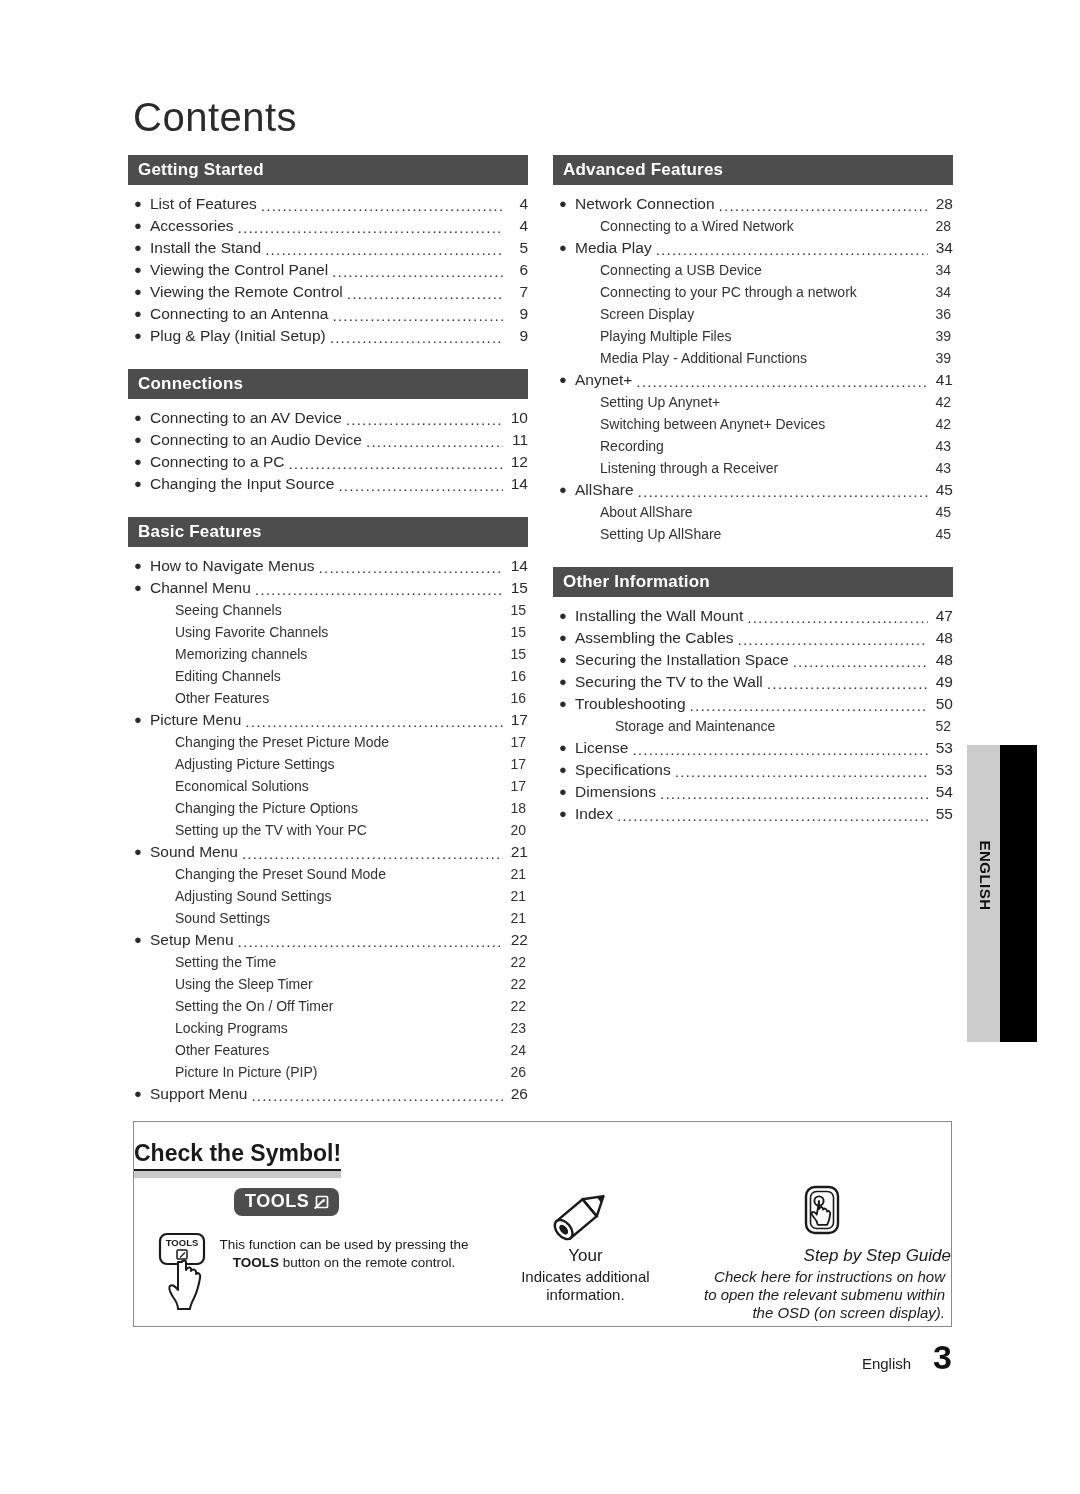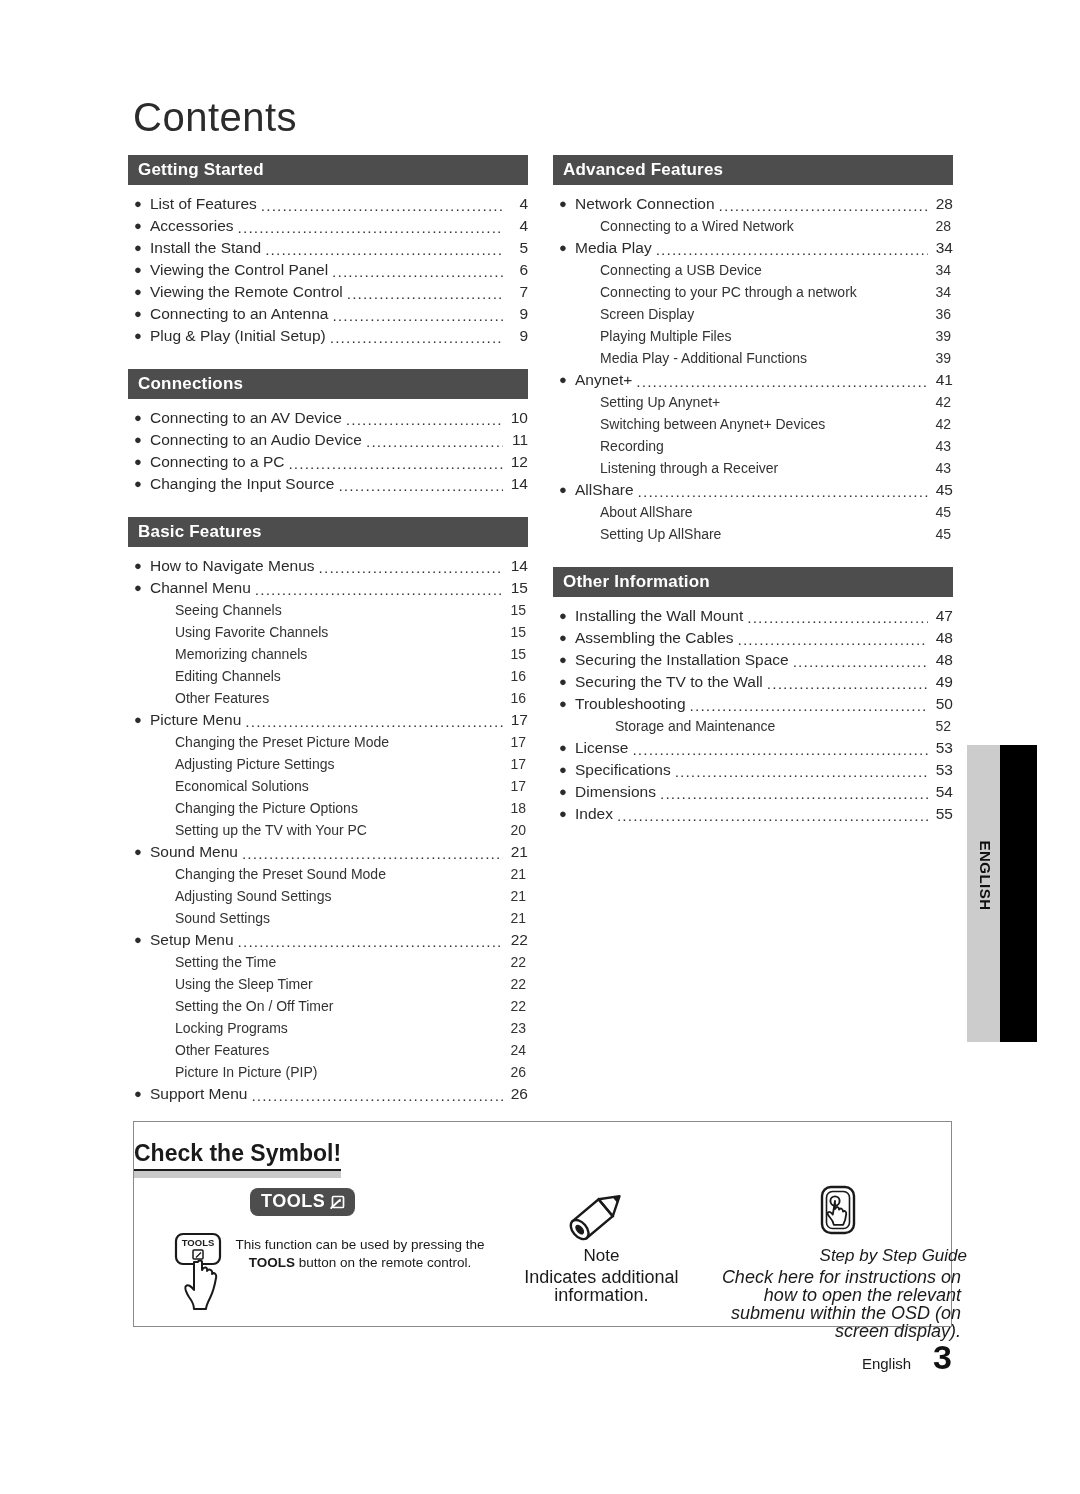--- a/index.html
+++ b/index.html
@@ -192,21 +192,21 @@
     position: absolute;
     left: 0;
     right: 0;
     bottom: -9px;
     height: 7px;
     background: #c9c9c9;
   }
 
   .symbol-cols {
     position: absolute;
-    left: 16px; top: 62px;
+    left: 0; top: 62px;
     width: 100%;
     display: flex;
   }
   .sym-col { position: relative; }
   .sym-col-1 { width: 345px; }
   .sym-col-2 { width: 215px; text-align: center; }
   .sym-col-3 { width: 259px; text-align: right; font-style: italic; }
 
   .tools-badge {
     position: absolute;
@@ -243,21 +243,21 @@
   }
   .tools-text b { font-weight: bold; }
 
   .sym-icon { height: 58px; display: flex; align-items: flex-end; justify-content: center; }
   .sym-heading {
     font-size: 17px;
     color: #1a1a1a;
     margin-top: 4px;
   }
   .sym-desc {
-    font-size: 18px;
+    font-size: 15px;
     line-height: 18px;
     color: #1a1a1a;
     margin-top: 2px;
     padding: 0 6px;
   }
 
   
   .footer {
     position: absolute;
     left: 0;
@@ -725,21 +725,21 @@
             <g transform="rotate(-40 33 29)">
               <rect x="6" y="17" width="34" height="22" fill="#ffffff" stroke="#1a1a1a" stroke-width="2.4"></rect>
               <ellipse cx="6" cy="28" rx="7" ry="11" fill="#ffffff" stroke="#1a1a1a" stroke-width="2.4"></ellipse>
               <ellipse cx="6" cy="28" rx="3.4" ry="5.6" fill="#1a1a1a"></ellipse>
               <path d="M40 17 L58 28 L40 39 Z" fill="#ffffff" stroke="#1a1a1a" stroke-width="2.4" stroke-linejoin="round"></path>
               <path d="M52 24.5 L58 28 L52 31.5 Z" fill="#1a1a1a"></path>
               <path d="M40 17 L40 39" stroke="#1a1a1a" stroke-width="2.2"></path>
             </g>
           </svg>
         </div>
-        <div class="sym-heading">Note</div>
+        <div class="sym-heading">Your</div>
         <div class="sym-desc">Indicates additional information.</div>
       </div>
 
       <div class="sym-col sym-col-3">
         <div class="sym-icon">
           <svg width="48" height="58" viewBox="0 0 48 58" aria-hidden="true">
             <rect x="8" y="3" width="32" height="46" rx="9" fill="#ffffff" stroke="#1a1a1a" stroke-width="2.4"></rect>
             <rect x="12.5" y="7.5" width="23" height="37" rx="6" fill="#ffffff" stroke="#1a1a1a" stroke-width="1.6"></rect>
             <circle cx="21" cy="17" r="4.6" fill="#ffffff" stroke="#1a1a1a" stroke-width="1.9"></circle>
             <path d="M21 17 l0 8 c1.6 -3 4 -2.4 4 0.6

